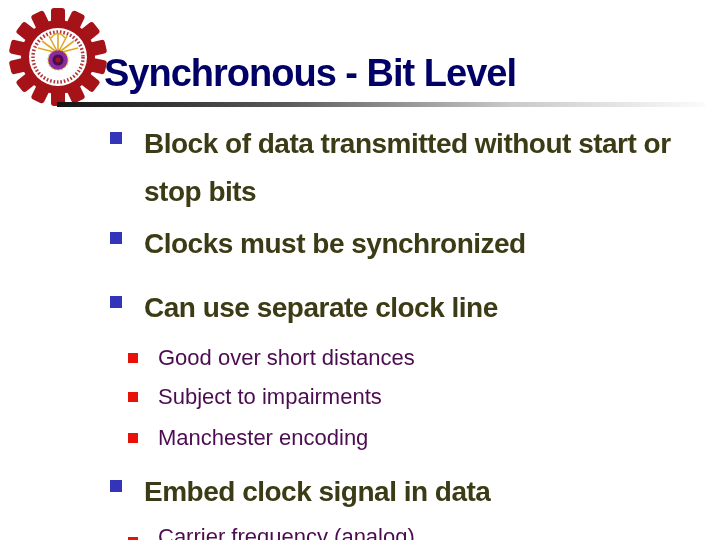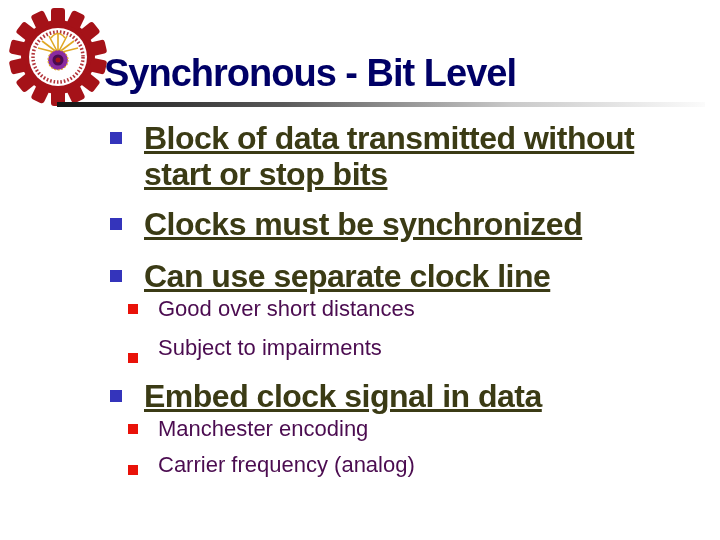--- a/index.html
+++ b/index.html
@@ -55,49 +55,48 @@
   }
   .row.l1 .sq {
     width: 12px;
     height: 12px;
     margin-top: 12px;
     margin-right: 22px;
     flex: 0 0 12px;
     background: var(--bullet-blue, #3434bb);
   }
   .row.l1 .txt {
-    font-size: 32px;
-    line-height: 36px;
+    font-size: 28px;
+    line-height: 48px;
     font-weight: bold;
     letter-spacing: -0.5px;
     color: var(--main-olive, #3b3b15);
     max-width: 552px;
-    text-decoration: underline;
   }
   .row.l2 {
     margin-left: 18px;
   }
   .row.l2 .sq {
     width: 10px;
     height: 10px;
     margin-top: 10px;
     margin-right: 20px;
     flex: 0 0 10px;
     background: var(--bullet-red, #e91209);
   }
   .row.l2 .txt {
     font-size: 22px;
     line-height: 30px;
     font-weight: normal;
     color: var(--sub-purple, #4b0c50);
   }
-  .mt13 { margin-top: 14px; }
+  .mt13 { margin-top: 4px; }
   .mt8  { margin-top: 16px; }
-  .mt10 { }
-  .mt9  { margin-top: 9px; align-items: flex-end; }
+  .mt10 { margin-top: 11px; }
+  .mt9  { margin-top: 9px; }
   .mt14 { margin-top: 15px; }
   .mt5  { margin-top: 6px; align-items: center; }
 </style>
 </head>
 <body>
 
 <div class="slide">
 
   <svg class="logo" viewBox="0 0 100 100">
     <g>
@@ -167,28 +166,28 @@
     <div class="row l2 mt10">
       <span class="sq"></span>
       <span class="txt">Good over short distances</span>
     </div>
 
     <div class="row l2 mt9">
       <span class="sq"></span>
       <span class="txt">Subject to impairments</span>
     </div>
 
+    <div class="row l2 mt10">
+      <span class="sq"></span>
+      <span class="txt">Manchester encoding</span>
+    </div>
+
     <div class="row l1 mt14">
       <span class="sq"></span>
       <span class="txt">Embed clock signal in data</span>
-    </div>
-
-    <div class="row l2 mt10">
-      <span class="sq"></span>
-      <span class="txt">Manchester encoding</span>
     </div>
 
     <div class="row l2 mt5">
       <span class="sq"></span>
       <span class="txt">Carrier frequency (analog)</span>
     </div>
 
   </div>
 </div>
 

